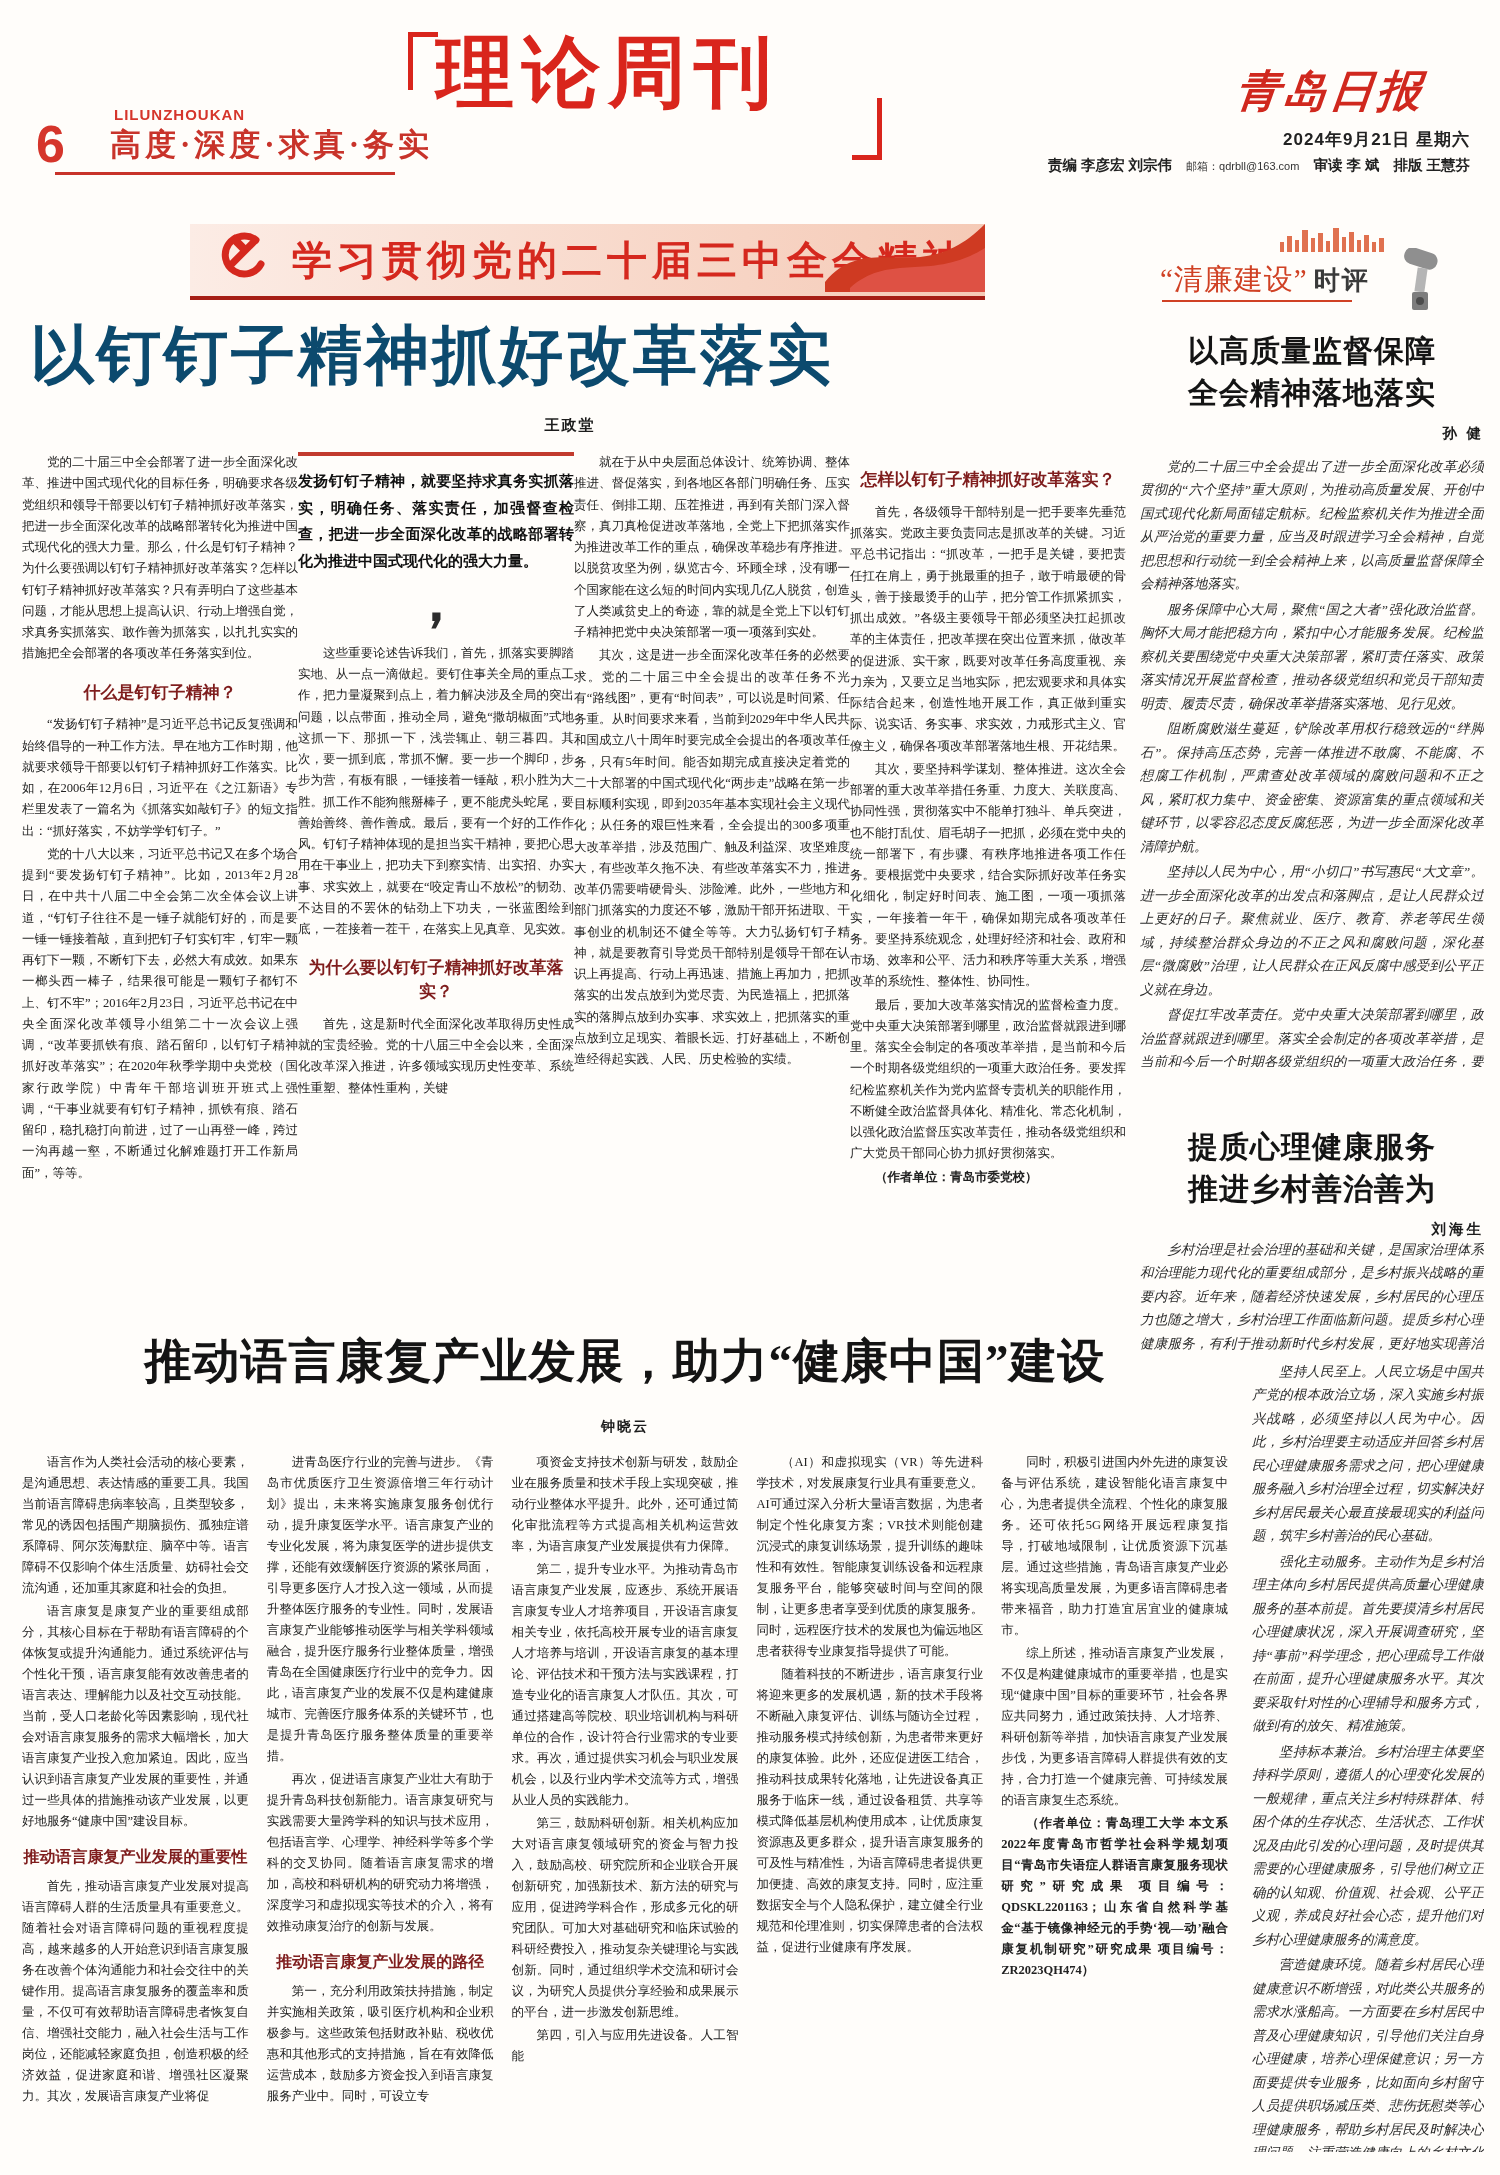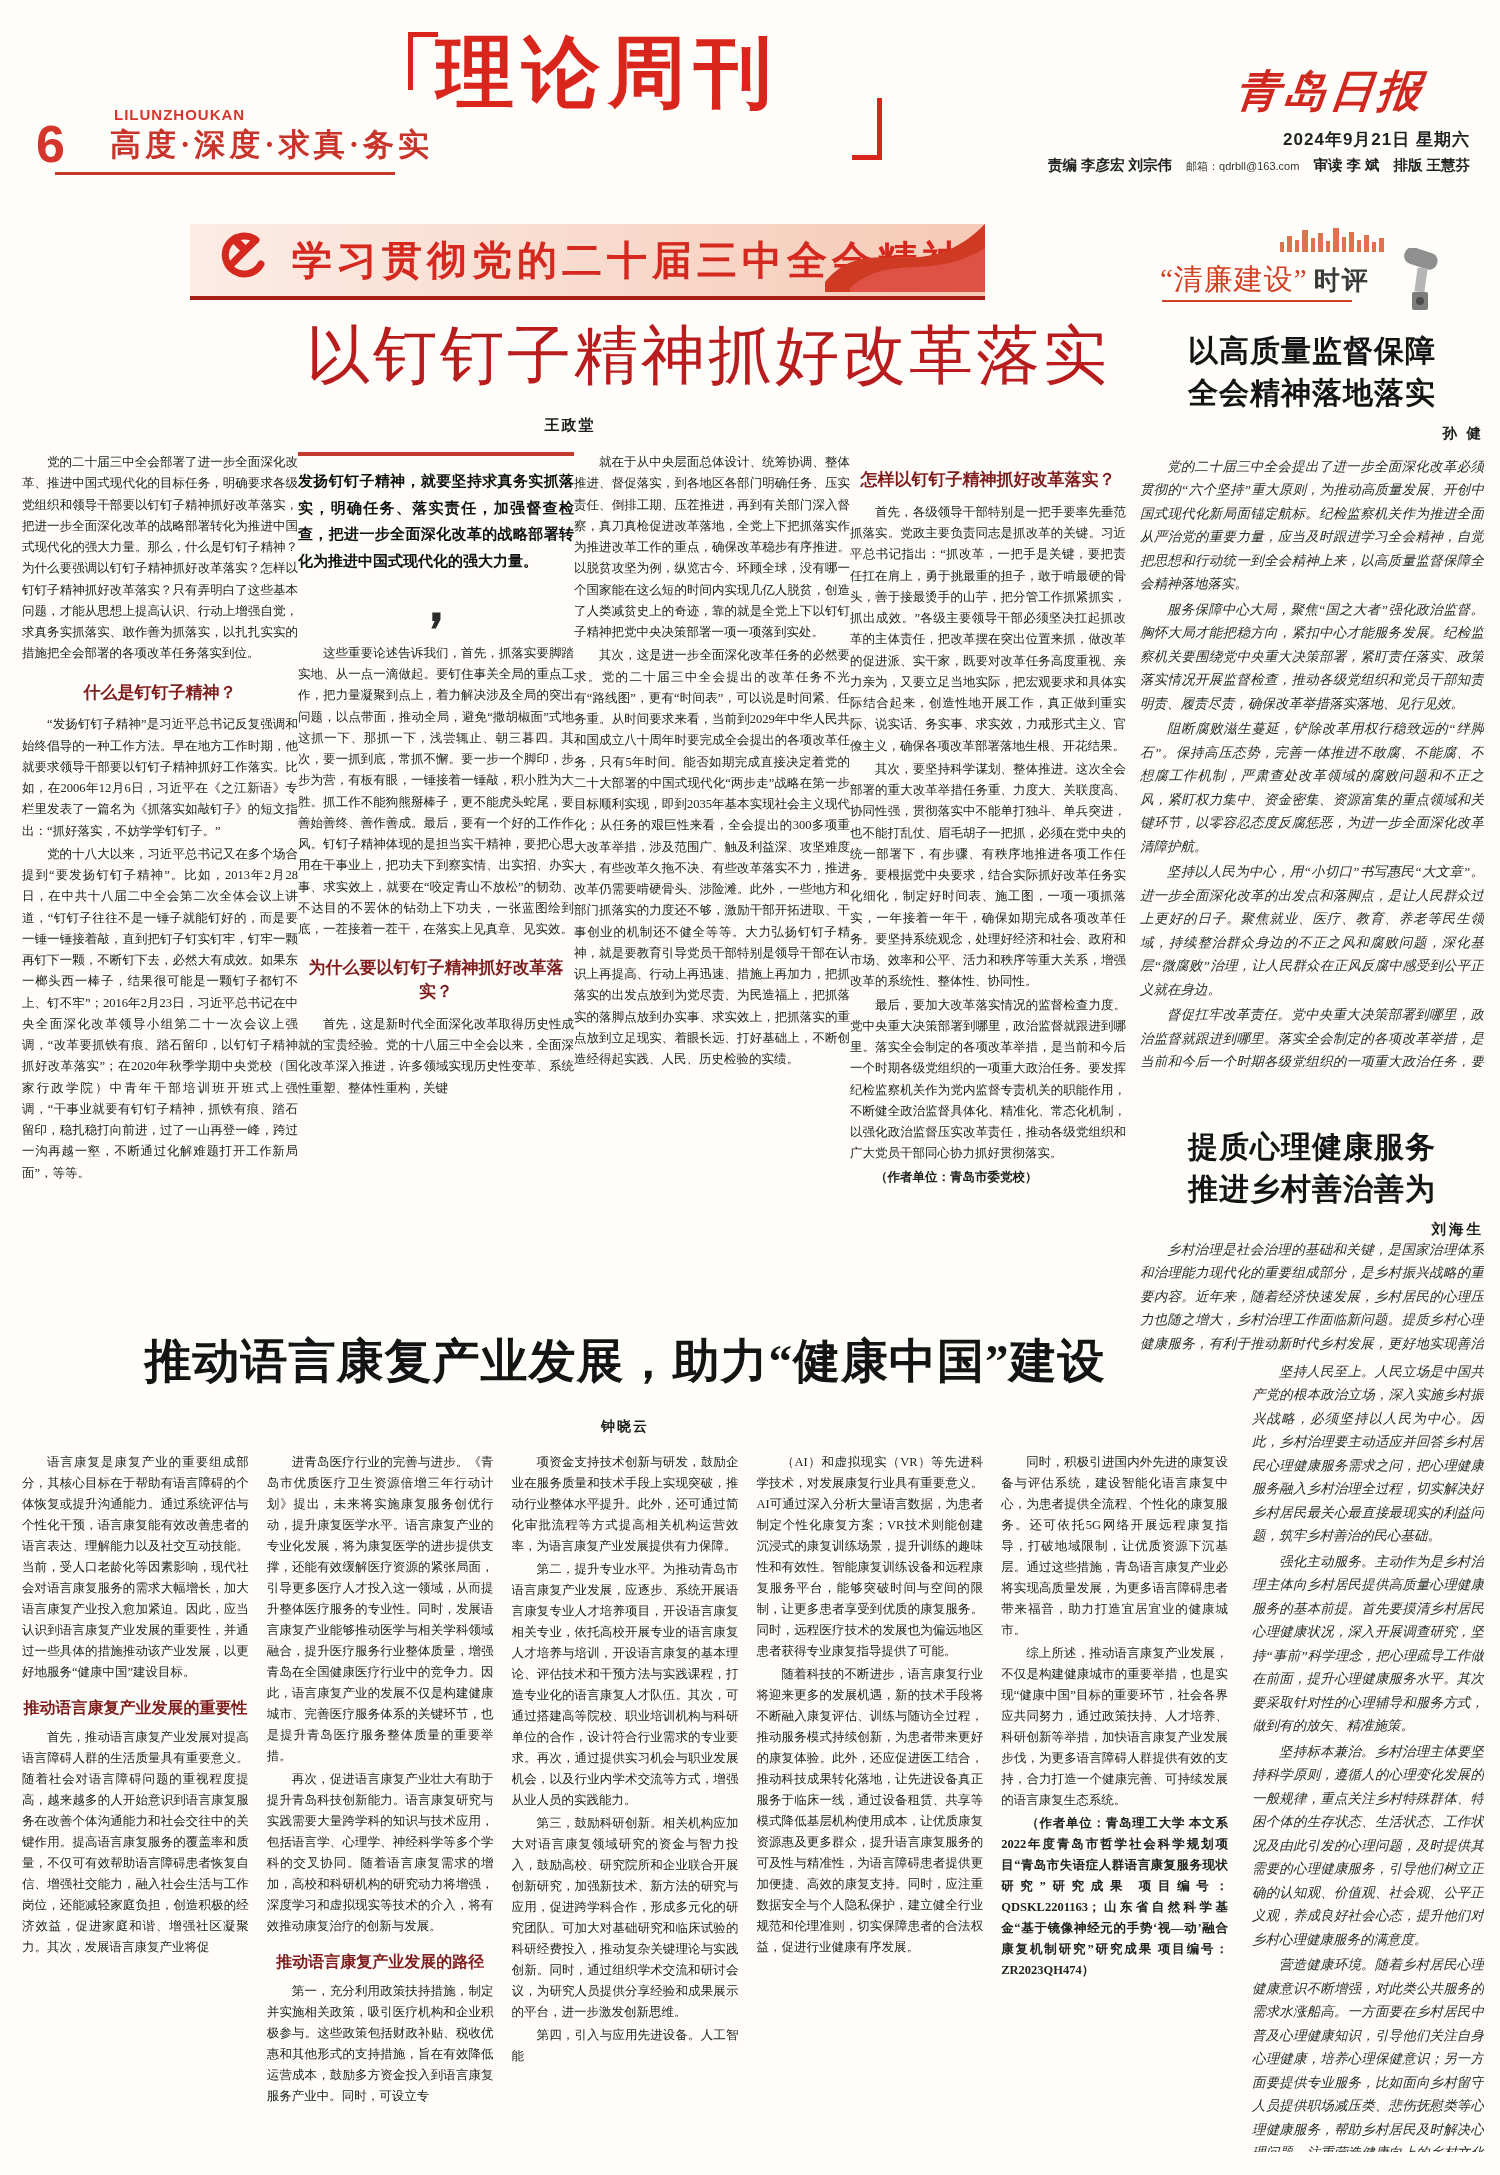--- a/index.html
+++ b/index.html
@@ -40,22 +40,22 @@
   
   .badge{position:absolute;left:1160px;top:238px;width:320px;height:80px;}
   .badge-skyline{position:absolute;left:118px;top:-12px;}
   .badge-row{position:absolute;left:0;top:22px;white-space:nowrap;}
   .badge-quoted{font-size:29px;font-weight:400;color:#d04124;letter-spacing:1px;}
   .badge-suffix{font-size:26px;font-weight:bold;color:#3a3a3a;margin-left:6px;letter-spacing:2px;}
   .badge-rule{position:absolute;left:2px;top:62px;width:190px;height:2px;background:#d04124;}
   .badge-mic{position:absolute;right:34px;top:10px;}
 
   
-  .nail-title{position:absolute;left:30px;top:312px;width:1080px;text-align:right;
-              font-size:64px;font-weight:400;letter-spacing:3px;color:#b91c1c;}
+  .nail-title{position:absolute;left:30px;top:312px;width:1080px;text-align:left;
+              font-size:64px;font-weight:700;letter-spacing:3px;color:#0c4a6e;}
   .nail-author{position:absolute;left:30px;top:416px;width:1080px;text-align:center;
                font-size:15px;font-weight:bold;letter-spacing:2px;}
   .nail-cols{position:absolute;left:22px;top:452px;width:1104px;height:868px;display:flex;gap:0;overflow:hidden;}
   .ncol{flex:1;overflow:hidden;font-size:12.5px;line-height:1.7;text-align:justify;color:#222;}
   .blk-p{text-indent:2em;margin:0 0 2px;}
   .blk-h{font-size:17px;font-weight:bold;text-align:center;text-indent:0;margin:16px 0 10px;line-height:1.4;color:#7f1d1d;}
   .blk-a{font-weight:bold;text-indent:2em;margin-top:2px;}
   .pq{border-top:4px solid #c23b2e;padding-top:12px;font-size:15px;font-weight:bold;
       line-height:1.78;text-align:justify;color:#111;}
   .pq-mark{font-size:58px;line-height:.55;height:46px;text-align:center;color:#2c2c2c;
@@ -214,20 +214,21 @@
       <div class="blk blk-p" data-interactable="false">坚持人民至上。人民立场是中国共产党的根本政治立场，深入实施乡村振兴战略，必须坚持以人民为中心。因此，乡村治理要主动适应并回答乡村居民心理健康服务需求之问，把心理健康服务融入乡村治理全过程，切实解决好乡村居民最关心最直接最现实的利益问题，筑牢乡村善治的民心基础。</div>
       <div class="blk blk-p" data-interactable="false">强化主动服务。主动作为是乡村治理主体向乡村居民提供高质量心理健康服务的基本前提。首先要摸清乡村居民心理健康状况，深入开展调查研究，坚持“事前”科学理念，把心理疏导工作做在前面，提升心理健康服务水平。其次要采取针对性的心理辅导和服务方式，做到有的放矢、精准施策。</div>
       <div class="blk blk-p" data-interactable="false">坚持标本兼治。乡村治理主体要坚持科学原则，遵循人的心理变化发展的一般规律，重点关注乡村特殊群体、特困个体的生存状态、生活状态、工作状况及由此引发的心理问题，及时提供其需要的心理健康服务，引导他们树立正确的认知观、价值观、社会观、公平正义观，养成良好社会心态，提升他们对乡村心理健康服务的满意度。</div>
       <div class="blk blk-p" data-interactable="false">营造健康环境。随着乡村居民心理健康意识不断增强，对此类公共服务的需求水涨船高。一方面要在乡村居民中普及心理健康知识，引导他们关注自身心理健康，培养心理保健意识；另一方面要提供专业服务，比如面向乡村留守人员提供职场减压类、悲伤抚慰类等心理健康服务，帮助乡村居民及时解决心理问题，注重营造健康向上的乡村文化氛围，用社会主义核心价值观和中华优秀传统文化涵养心理健康，引导乡村居民心怀美好、守望相助，建设和美乡村。</div>
     </div>
 
   <div class="lg-title" data-interactable="false">推动语言康复产业发展，助力“健康中国”建设</div>
   <div class="lg-author" data-interactable="false">钟晓云</div>
   <div class="lg-cols" data-interactable="false">
     <div class="lcol" data-interactable="false">
+        <div class="blk blk-p" data-interactable="false">语言作为人类社会活动的核心要素，是沟通思想、表达情感的重要工具。我国当前语言障碍患病率较高，且类型较多，常见的诱因包括围产期脑损伤、孤独症谱系障碍、阿尔茨海默症、脑卒中等。语言障碍不仅影响个体生活质量、妨碍社会交流沟通，还加重其家庭和社会的负担。</div>
         <div class="blk blk-p" data-interactable="false">语言康复是康复产业的重要组成部分，其核心目标在于帮助有语言障碍的个体恢复或提升沟通能力。通过系统评估与个性化干预，语言康复能有效改善患者的语言表达、理解能力以及社交互动技能。当前，受人口老龄化等因素影响，现代社会对语言康复服务的需求大幅增长，加大语言康复产业投入愈加紧迫。因此，应当认识到语言康复产业发展的重要性，并通过一些具体的措施推动该产业发展，以更好地服务“健康中国”建设目标。</div>
         <div class="blk blk-h" data-interactable="false">推动语言康复产业发展的重要性</div>
         <div class="blk blk-p" data-interactable="false">首先，推动语言康复产业发展对提高语言障碍人群的生活质量具有重要意义。随着社会对语言障碍问题的重视程度提高，越来越多的人开始意识到语言康复服务在改善个体沟通能力和社会交往中的关键作用。提高语言康复服务的覆盖率和质量，不仅可有效帮助语言障碍患者恢复自信、增强社交能力，融入社会生活与工作岗位，还能减轻家庭负担，创造积极的经济效益，促进家庭和谐、增强社区凝聚力。其次，发展语言康复产业将促</div>
       </div>
     <div class="lcol" data-interactable="false">
         <div class="blk blk-p" data-interactable="false">进青岛医疗行业的完善与进步。《青岛市优质医疗卫生资源倍增三年行动计划》提出，未来将实施康复服务创优行动，提升康复医学水平。语言康复产业的专业化发展，将为康复医学的进步提供支撑，还能有效缓解医疗资源的紧张局面，引导更多医疗人才投入这一领域，从而提升整体医疗服务的专业性。同时，发展语言康复产业能够推动医学与相关学科领域融合，提升医疗服务行业整体质量，增强青岛在全国健康医疗行业中的竞争力。因此，语言康复产业的发展不仅是构建健康城市、完善医疗服务体系的关键环节，也是提升青岛医疗服务整体质量的重要举措。</div>
         <div class="blk blk-p" data-interactable="false">再次，促进语言康复产业壮大有助于提升青岛科技创新能力。语言康复研究与实践需要大量跨学科的知识与技术应用，包括语言学、心理学、神经科学等多个学科的交叉协同。随着语言康复需求的增加，高校和科研机构的研究动力将增强，深度学习和虚拟现实等技术的介入，将有效推动康复治疗的创新与发展。</div>
         <div class="blk blk-h" data-interactable="false">推动语言康复产业发展的路径</div>
         <div class="blk blk-p" data-interactable="false">第一，充分利用政策扶持措施，制定并实施相关政策，吸引医疗机构和企业积极参与。这些政策包括财政补贴、税收优惠和其他形式的支持措施，旨在有效降低运营成本，鼓励多方资金投入到语言康复服务产业中。同时，可设立专</div>
       </div>

